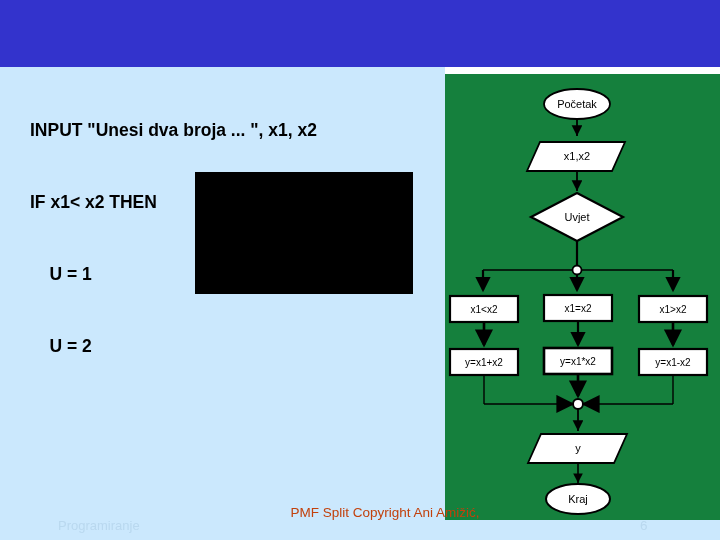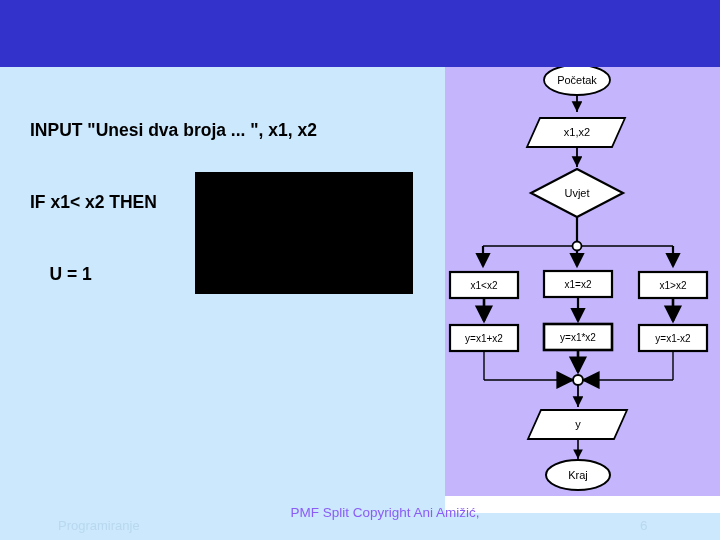--- a/index.html
+++ b/index.html
@@ -90,38 +90,38 @@
     color: #b9d8ef;
     z-index: 7;
     white-space: nowrap;
   }
   .footer-center {
     position: absolute;
     left: 255px; top: 505px;
     width: 260px;
     text-align: center;
     font-size: 13.5px;
-    color: #8b5cf6;
+    color: #c2410c;
     line-height: 16px;
     z-index: 7;
   }
   .footer-page {
     position: absolute;
     left: 640px; top: 518px;
     font-size: 13.5px;
     color: #b9d8ef;
     z-index: 7;
   }
 
   
   .flow-area {
     position: absolute;
-    left: 445px; top: 50px;
+    left: 445px; top: 74px;
     width: 275px; height: 446px;
-    background: #c4b5fd;
+    background: #15803d;
     z-index: 3;
   }
   .flow-svg { display: block; }
   .fc-text {
     font-family: "Liberation Sans", sans-serif;
     font-size: 11px;
     fill: #000000;
   }
   .fc-text-sm {
     font-family: "Liberation Sans", sans-serif;
@@ -206,20 +206,21 @@
 
       <ellipse cx="133" cy="425" rx="32" ry="15" fill="#fff" stroke="#000" stroke-width="2"></ellipse>
       <text class="fc-text" x="133" y="429" text-anchor="middle">Kraj</text>
     </svg>
   </div>
 
   <div class="code-block">
     <div class="code-line">INPUT "Unesi dva broja ... ", x1, x2</div>
     <div class="code-line">IF x1&lt; x2 THEN</div>
     <div class="code-line">    U = 1</div>
+    <div class="code-line">    U = 2</div>
     
     
     
     
     
     
     
     
     
     

